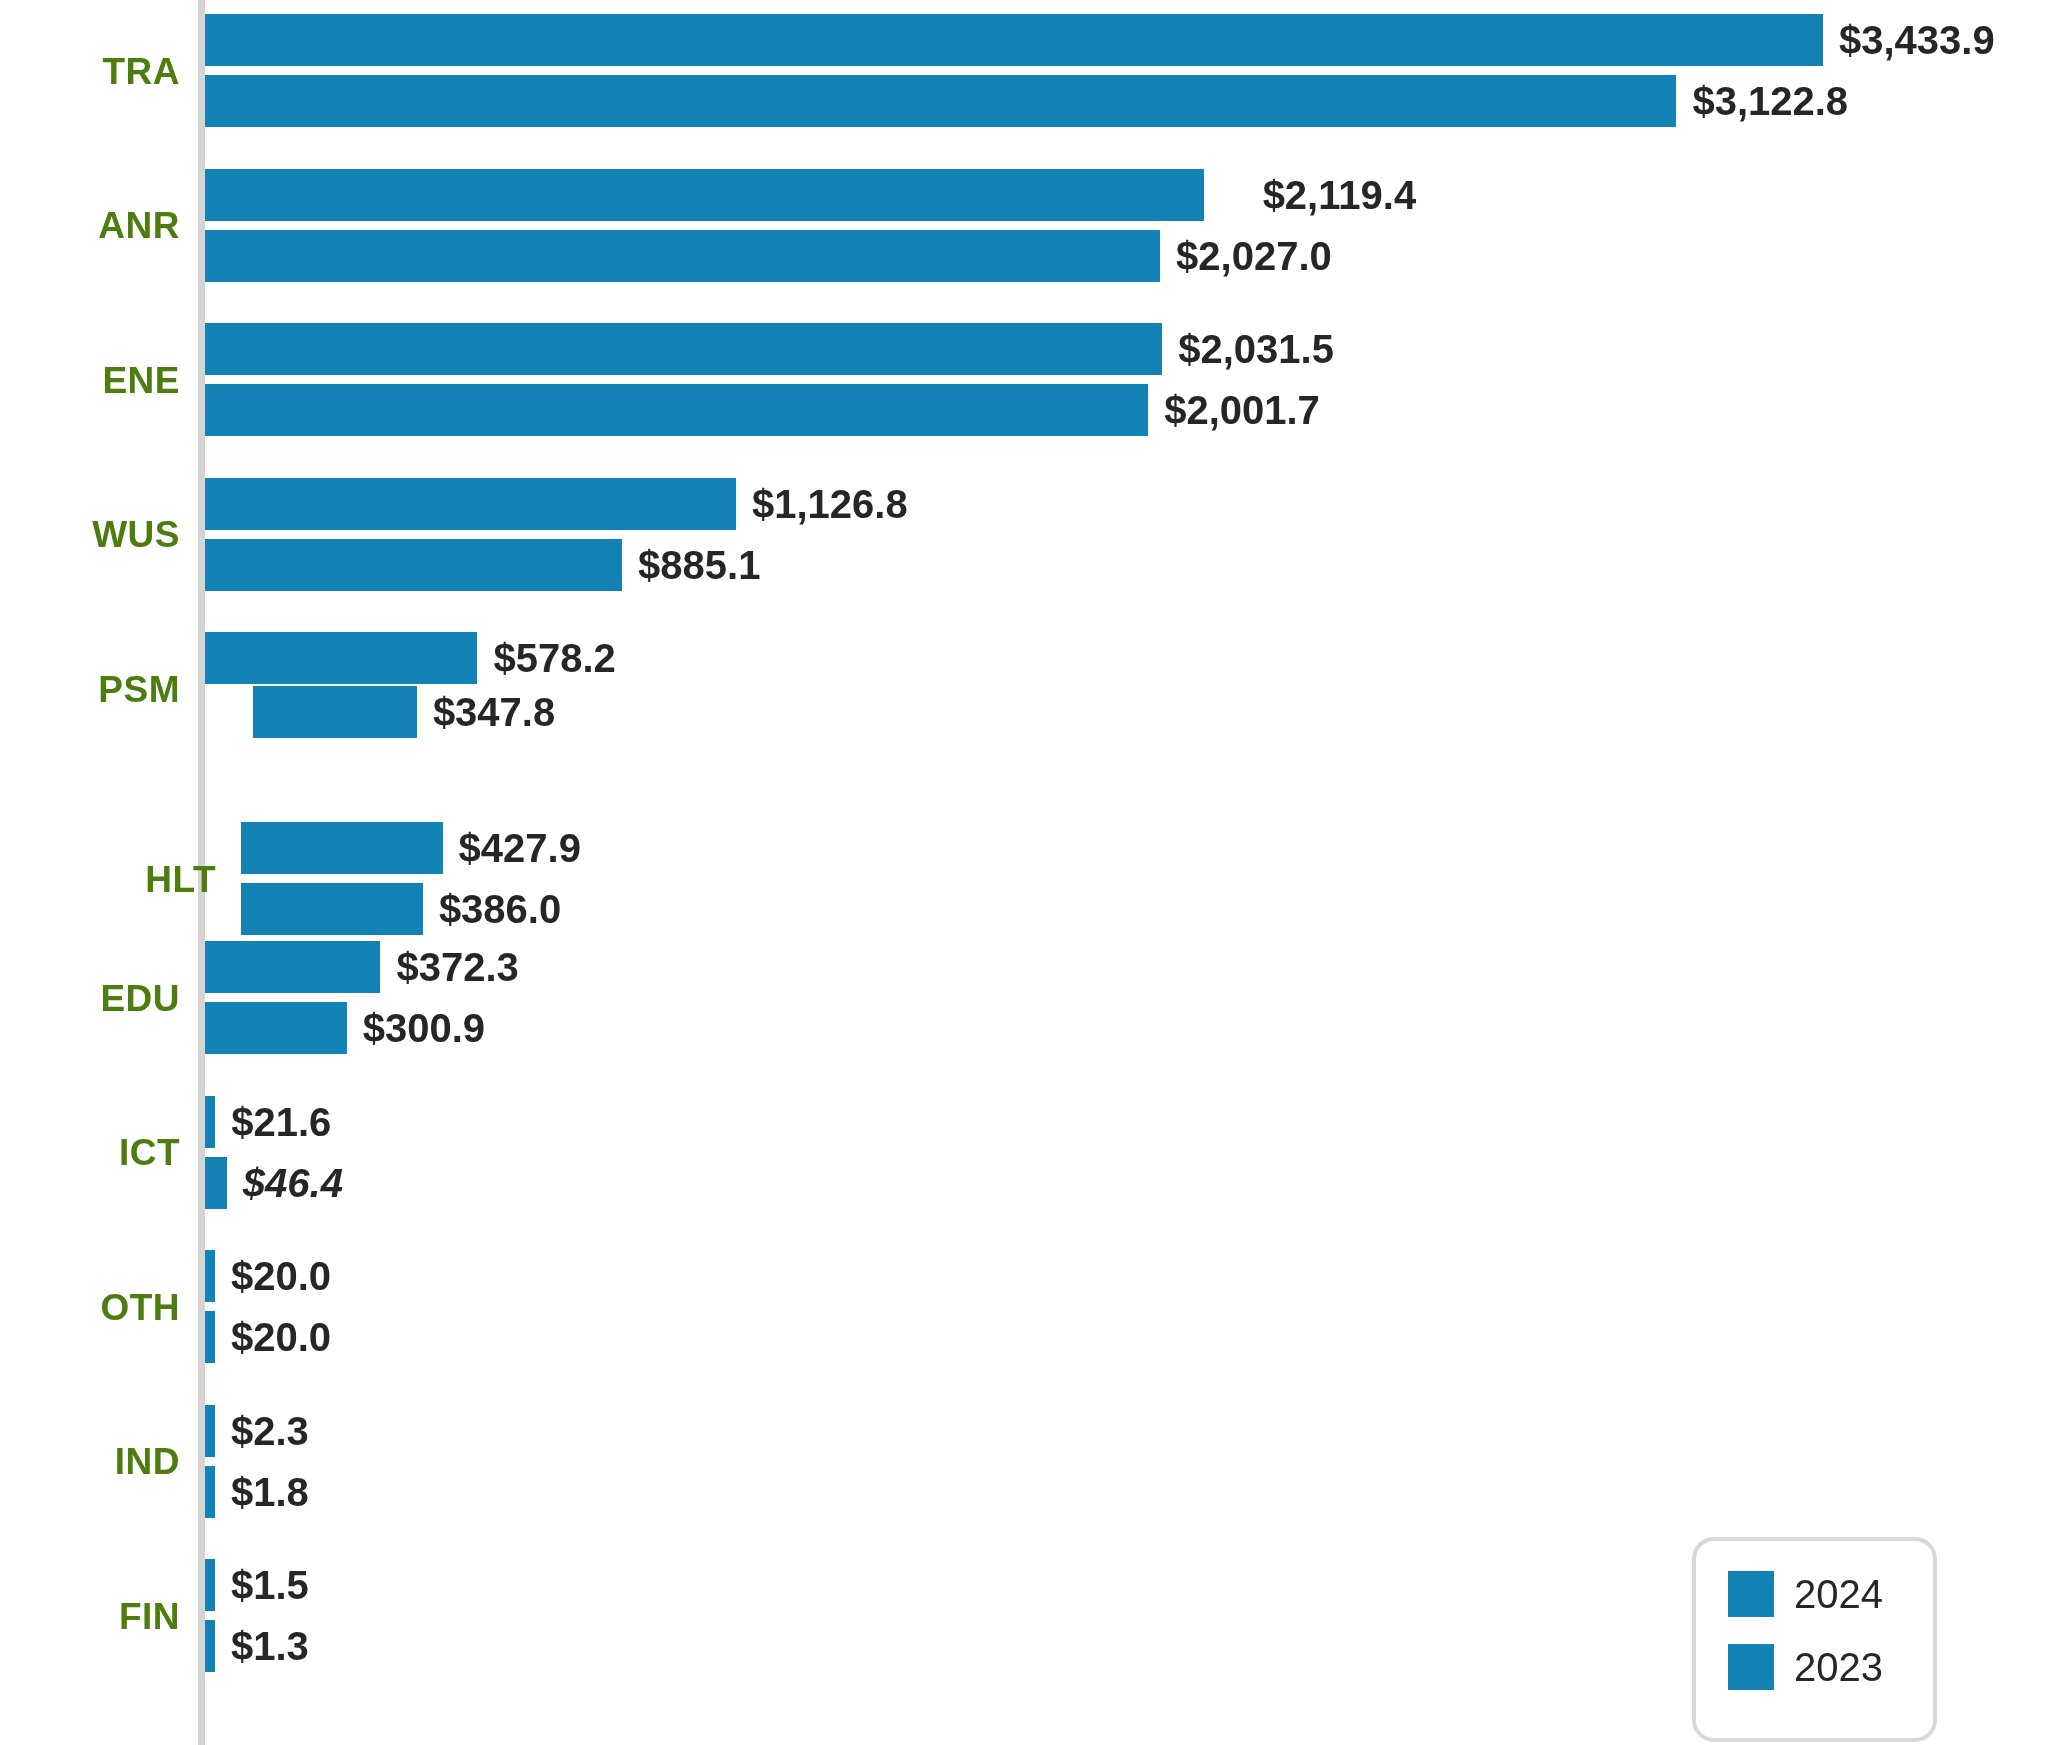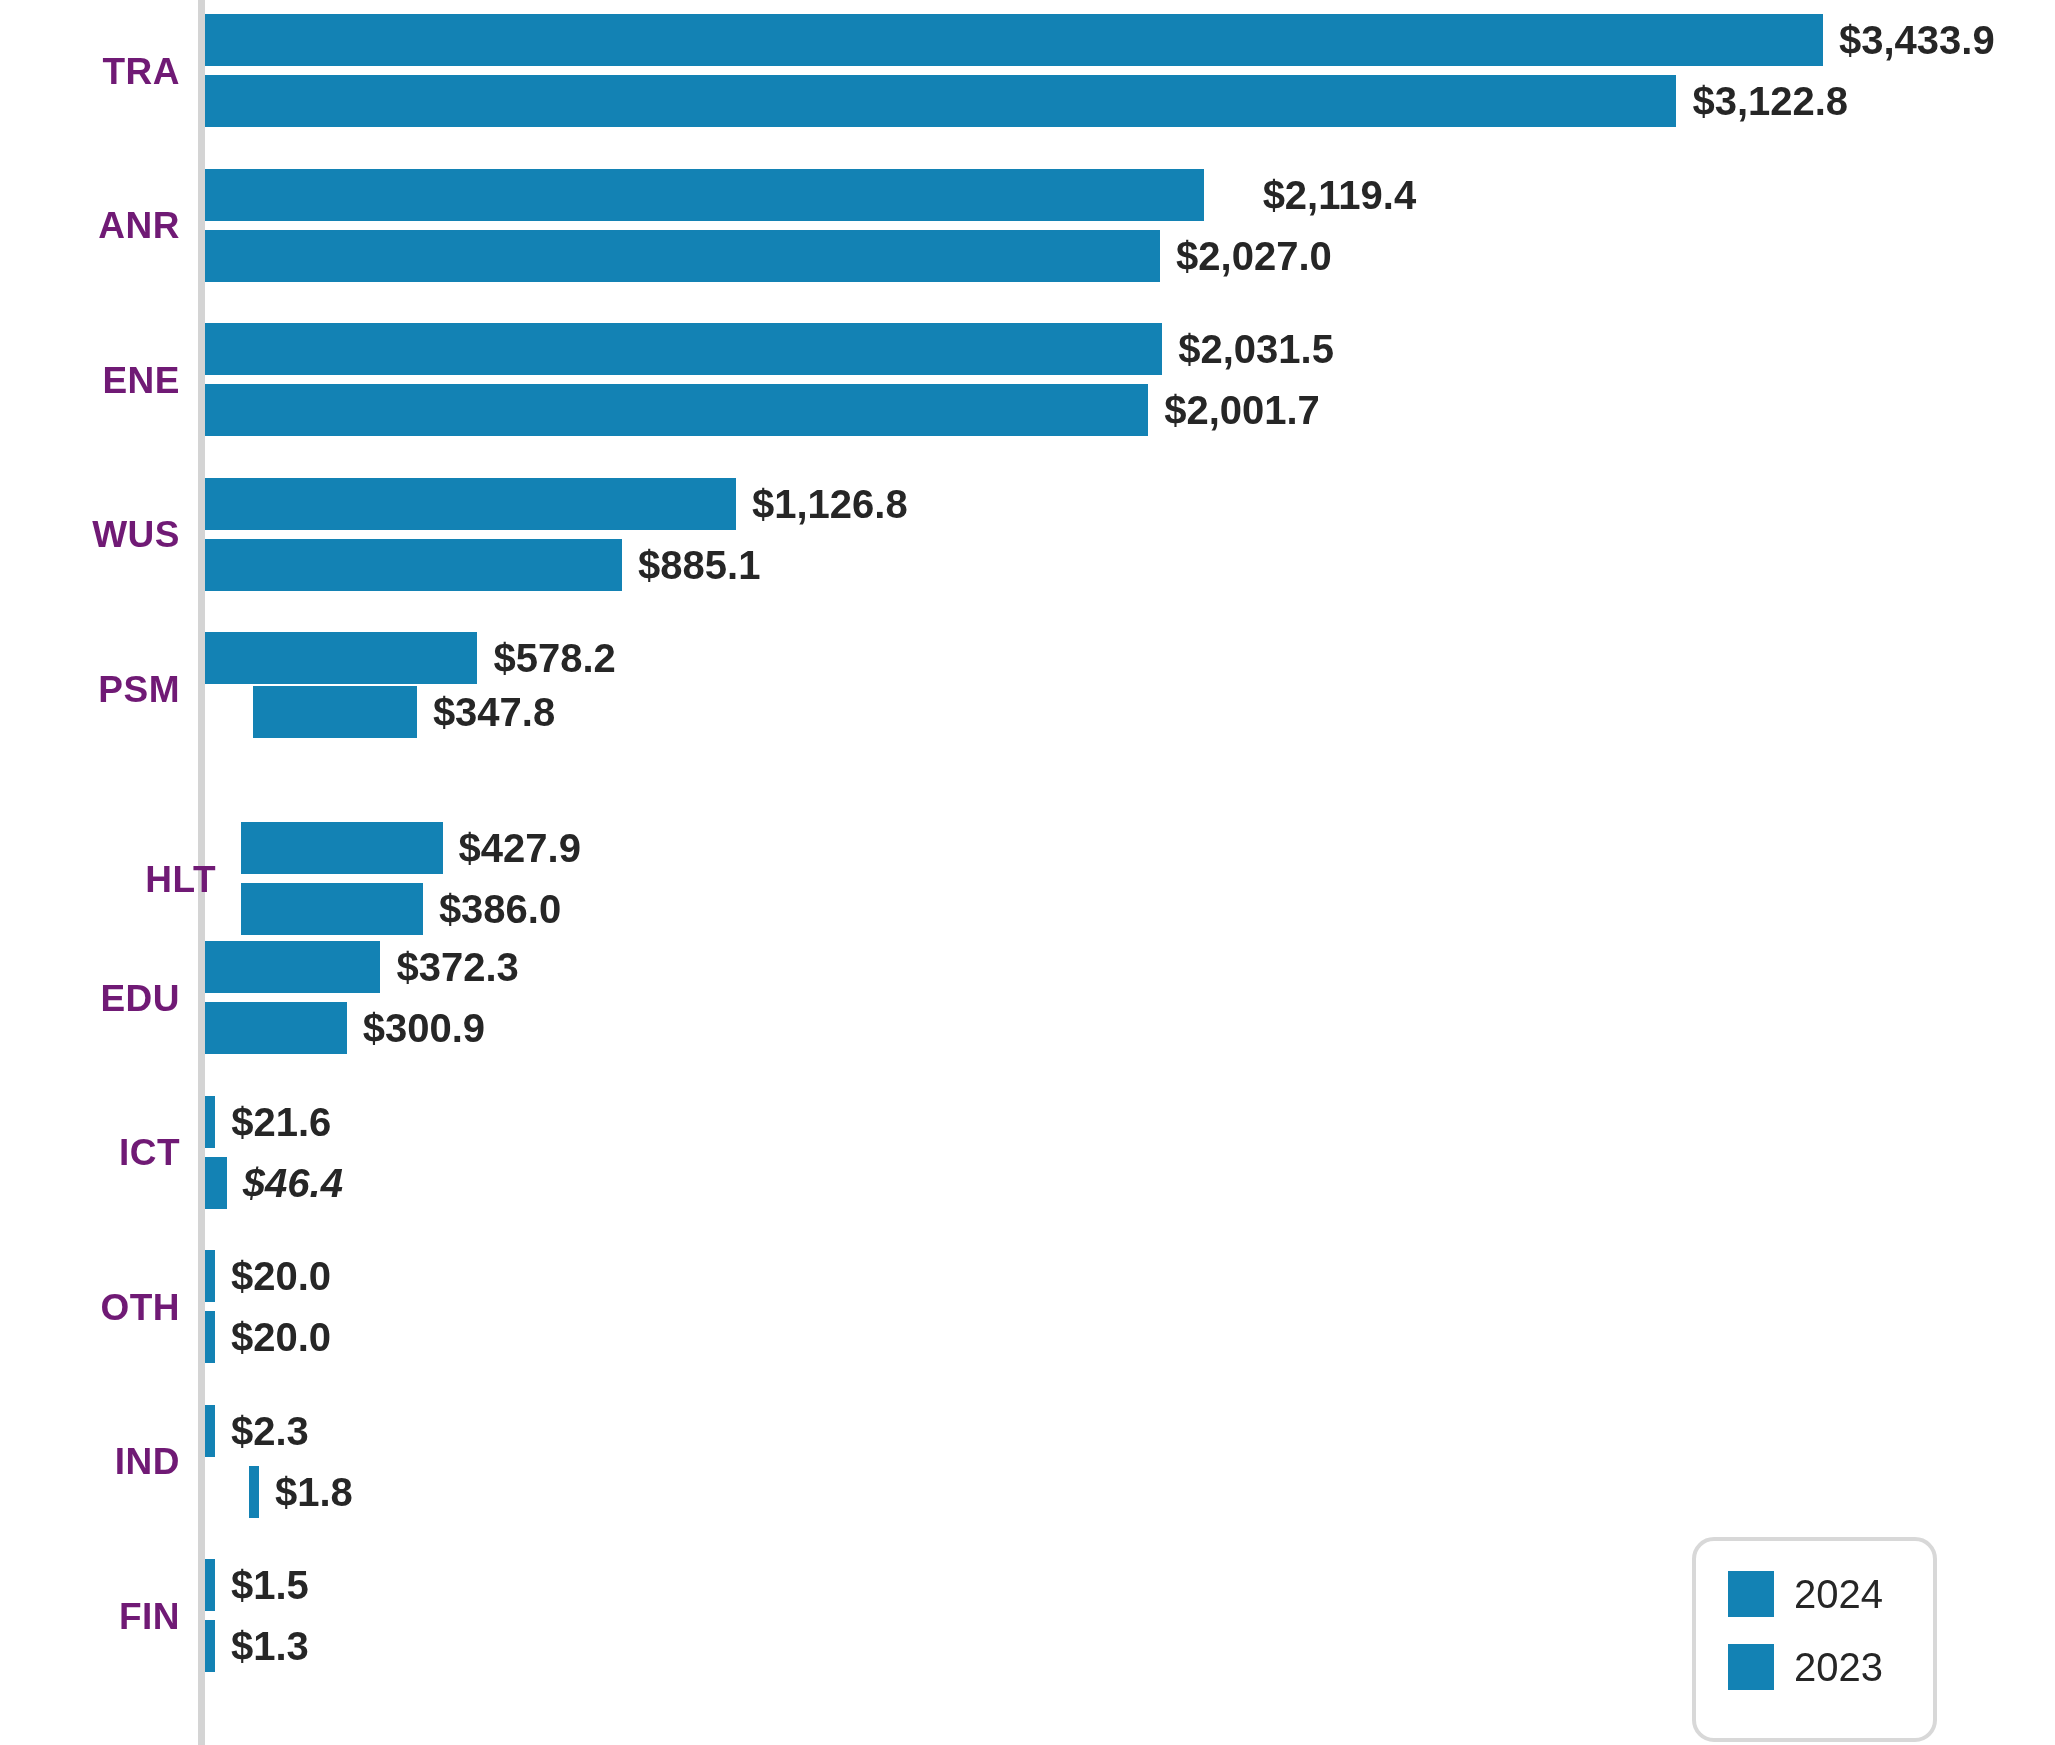--- a/index.html
+++ b/index.html
@@ -39,21 +39,21 @@
     width: 2055px;
   }
 
   .cat-label {
     position: absolute;
     left: 0;
     width: 180px;
     text-align: right;
     font-size: 37px;
     font-weight: 700;
-    color: #701a75;
+    color: #4d7c0f;
     letter-spacing: 0.5px;
     line-height: 1;
   }
 
   .bar-row {
     position: absolute;
     left: 205px;
     height: 52px;
     display: flex;
     align-items: center;
@@ -212,21 +212,21 @@
             <div class="bar" style="width: 10px; background: rgb(19, 130, 180);"></div>
             <span class="bar-value">$20.0</span>
           </div>
         </div>
         <div class="group" style="top: 1404.5px; height: 113px;">
           <div class="cat-label" style="top: 38.5px;">IND</div>
           <div class="bar-row" style="top: 0px;">
             <div class="bar" style="width: 10px; background: rgb(19, 130, 180);"></div>
             <span class="bar-value">$2.3</span>
           </div>
-          <div class="bar-row" style="top: 61px; padding-left: 44px;">
+          <div class="bar-row" style="top: 61px;">
             <div class="bar" style="width: 10px; background: rgb(19, 130, 180);"></div>
             <span class="bar-value">$1.8</span>
           </div>
         </div>
         <div class="group" style="top: 1559px; height: 113px;">
           <div class="cat-label" style="top: 38.5px;">FIN</div>
           <div class="bar-row" style="top: 0px;">
             <div class="bar" style="width: 10px; background: rgb(19, 130, 180);"></div>
             <span class="bar-value">$1.5</span>
           </div>

